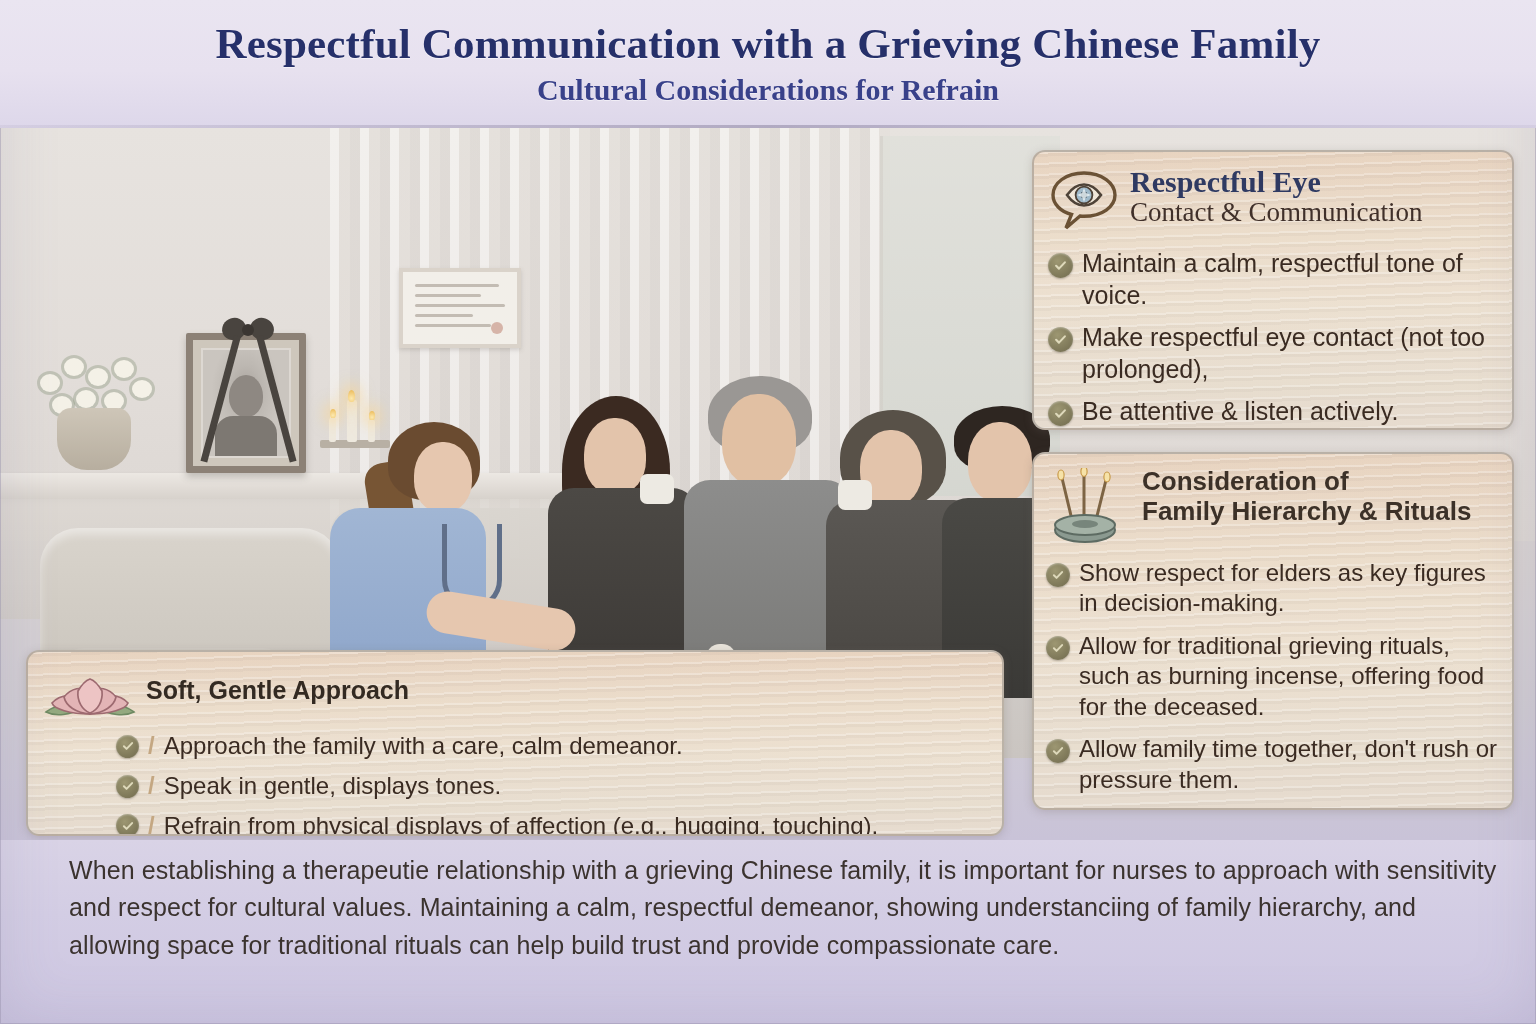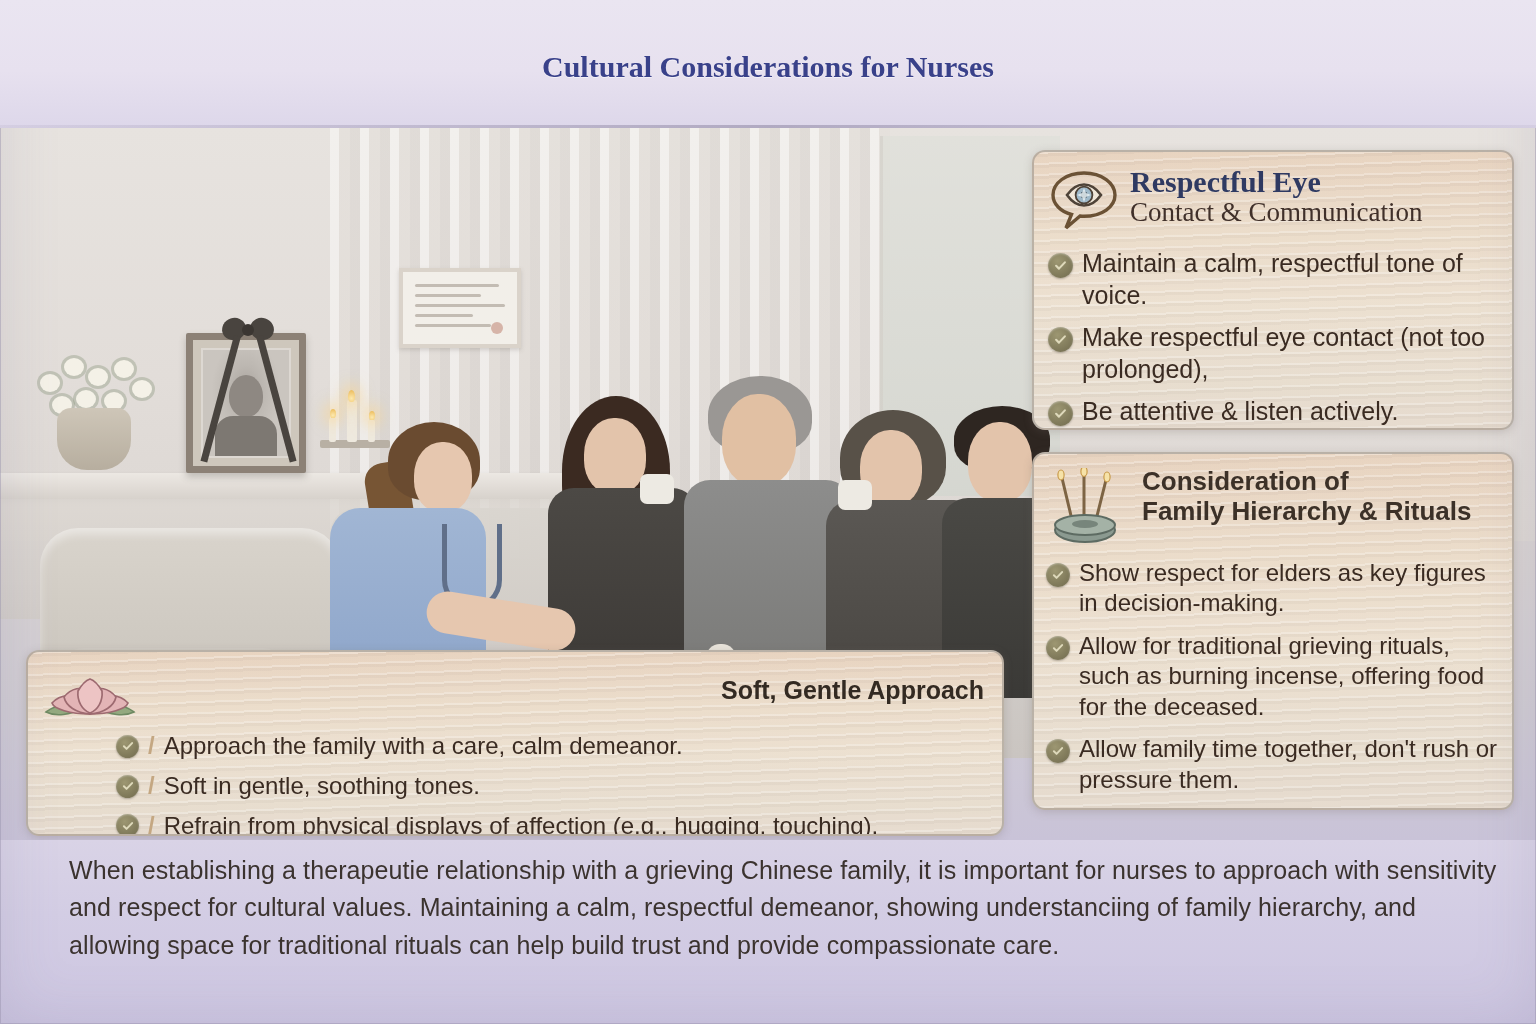--- a/index.html
+++ b/index.html
@@ -227,21 +227,21 @@
     font-family:"Liberation Sans",sans-serif;font-weight:700;color:#3c3128;font-size:26px;line-height:1.16;}
   #panel-hier .p-titles{text-align:left;padding-left:8px;}
   #panel-hier .bullets{margin-top:14px;}
   #panel-hier .bullet{font-size:24px;line-height:1.27;margin-bottom:12px;}
   #panel-hier .chk{width:24px;height:24px;margin-top:5px;}
 
   
   #panel-soft{left:26px;top:650px;width:978px;height:186px;}
   #panel-soft .panel-inner{padding:10px 18px 10px 16px;}
   #panel-soft .h-line1{font-family:"Liberation Sans",sans-serif;font-weight:700;
-     color:#332a22;font-size:25px;margin-top:14px;text-align:right;}
+     color:#332a22;font-size:25px;margin-top:14px;}
   #panel-soft .bullets{margin-top:4px;padding-left:72px;}
   #panel-soft .bullet{font-size:24px;line-height:1.2;margin-bottom:11px;align-items:center;}
   #panel-soft .chk{width:23px;height:23px;}
 
   
   .icon-eye{flex:none;width:72px;height:62px;position:relative;margin-top:4px;}
   .icon-incense{flex:none;width:78px;height:76px;position:relative;margin-top:2px;}
   .icon-lotus{flex:none;width:92px;height:66px;position:relative;}
 
   
@@ -254,21 +254,22 @@
     font-family:"Liberation Sans",sans-serif;
     font-size:25px;line-height:1.49;color:#3b332f;letter-spacing:.1px;margin-left:39px;
   }
 </style>
 </head>
 <body>
 
 <div id="poster">
 
   <div id="header">
-    <div class="subtitle">Cultural Considerations for Nurses</div>
+    <div class="title">Respectful Communication with a Grieving Chinese Family</div>
+    <div class="subtitle">Cultural Considerations for Refrain</div>
     <div class="rule"></div>
   </div>
 
   <div id="illustration">
     <div class="wall"></div>
     <div class="curtain"></div>
     <div class="window"></div>
 
     <div class="cert">
       <i></i>
@@ -510,21 +511,21 @@
           <span class="slash">/</span>
           <span class="btxt">Approach the family with a care, calm demeanor.</span>
         </li>
         <li class="bullet">
           <span class="chk">
             <svg viewBox="0 0 24 24" width="14" height="14">
                 <path d="M5 12.5l4.5 4.5L19 7" fill="none" stroke="#ded9bb" stroke-width="3.4" stroke-linecap="round" stroke-linejoin="round"></path>
               </svg>
           </span>
           <span class="slash">/</span>
-          <span class="btxt">Soft in gentle, soothing tones.</span>
+          <span class="btxt">Speak in gentle, displays tones.</span>
         </li>
         <li class="bullet">
           <span class="chk">
             <svg viewBox="0 0 24 24" width="14" height="14">
                 <path d="M5 12.5l4.5 4.5L19 7" fill="none" stroke="#ded9bb" stroke-width="3.4" stroke-linecap="round" stroke-linejoin="round"></path>
               </svg>
           </span>
           <span class="slash">/</span>
           <span class="btxt">Refrain from physical displays of affection (e.g., hugging, touching).</span>
         </li>

